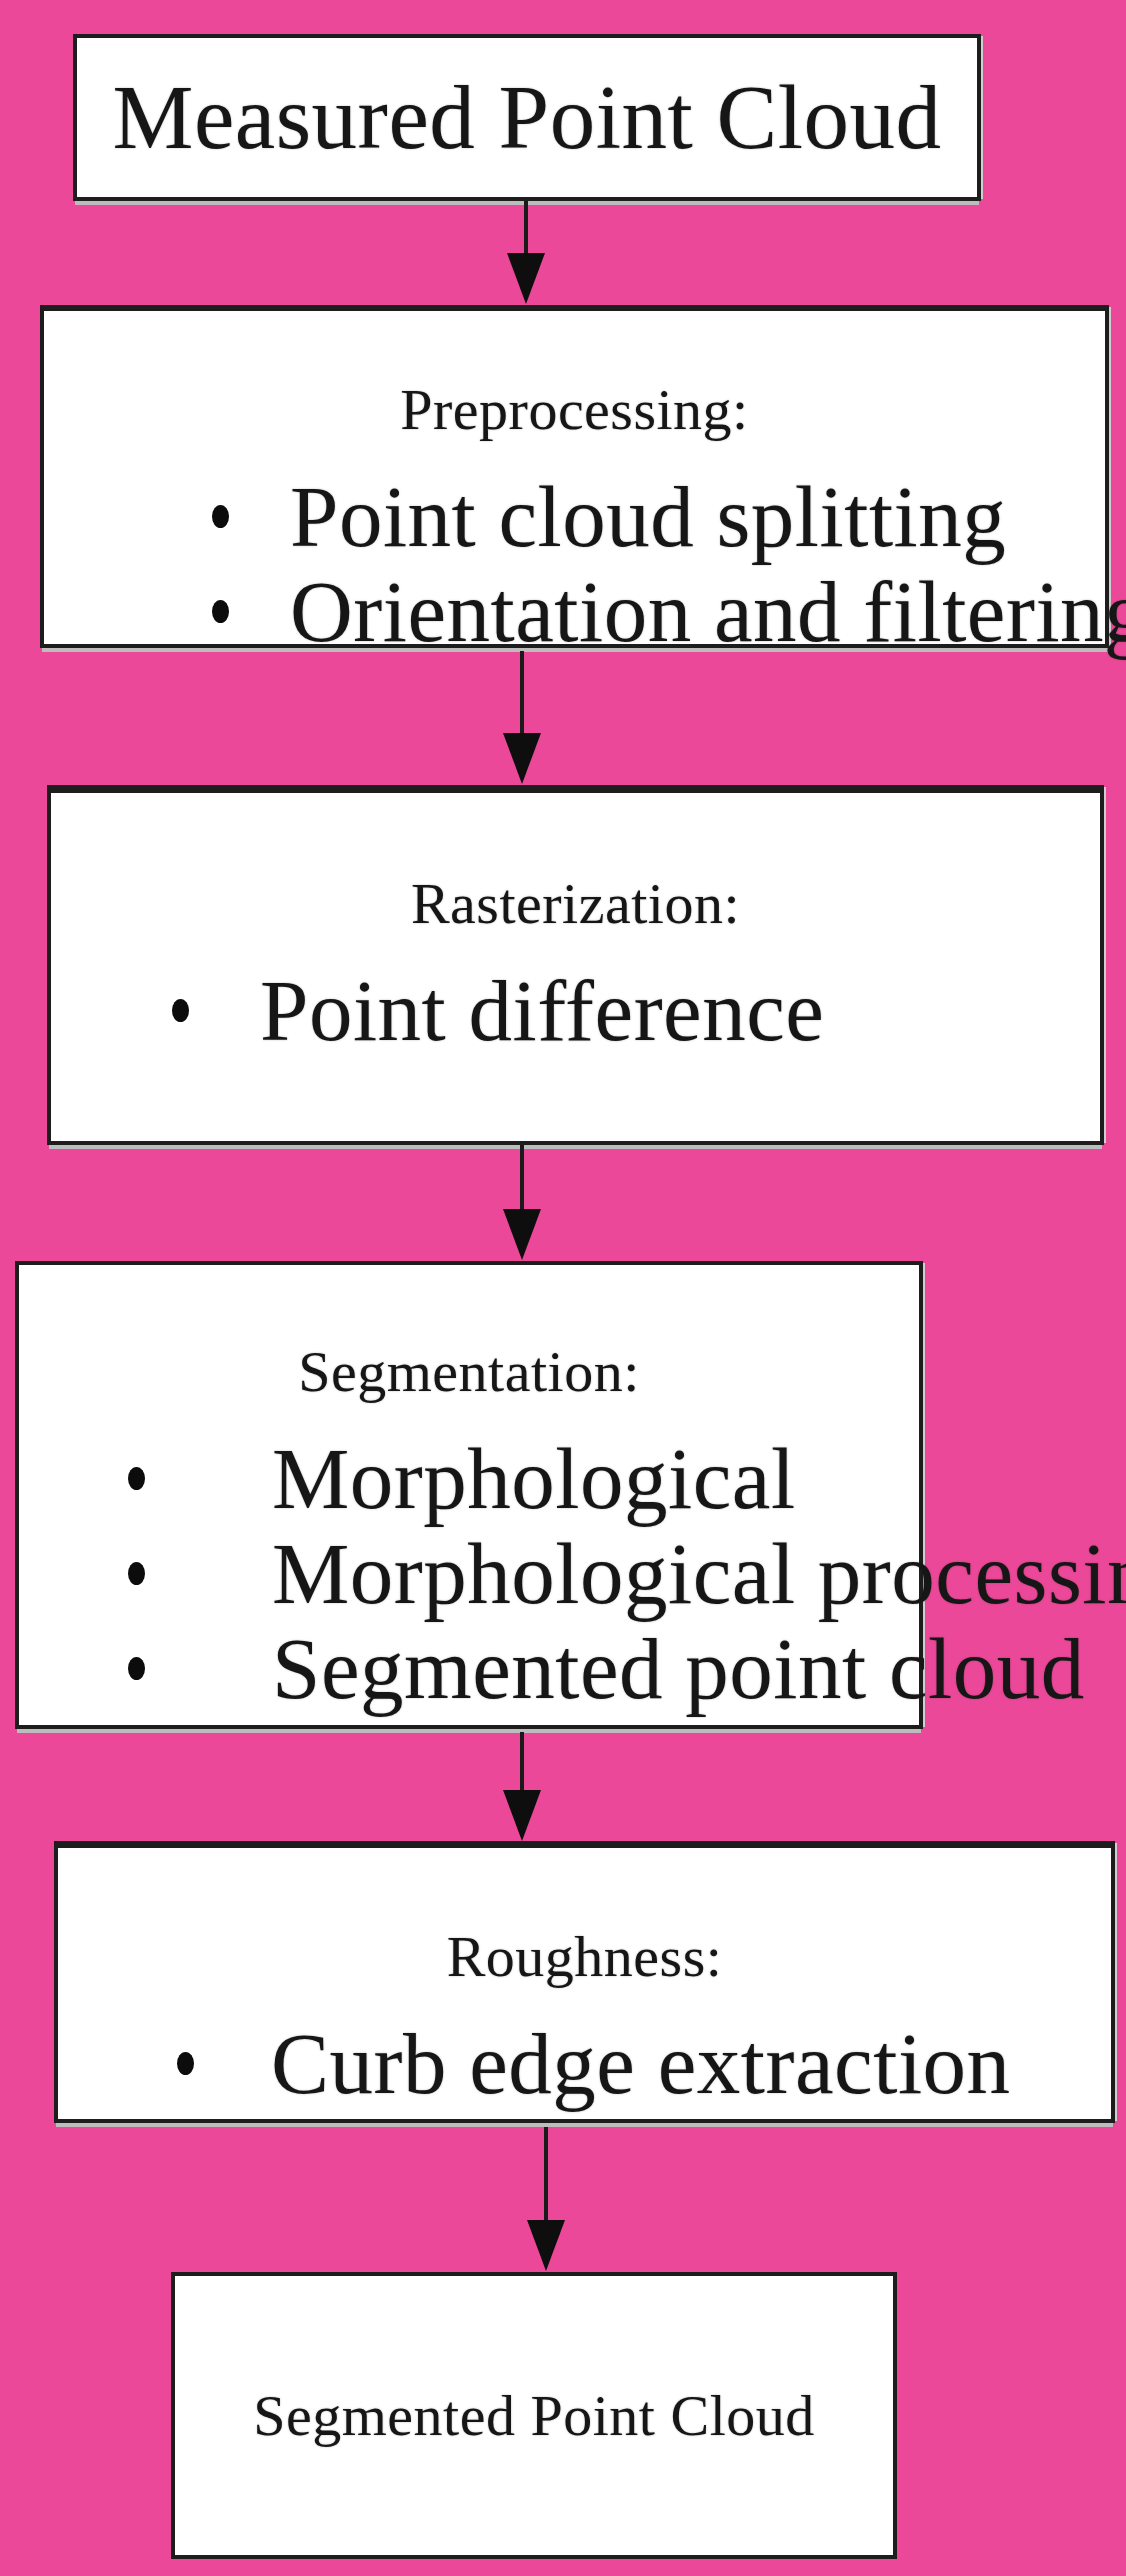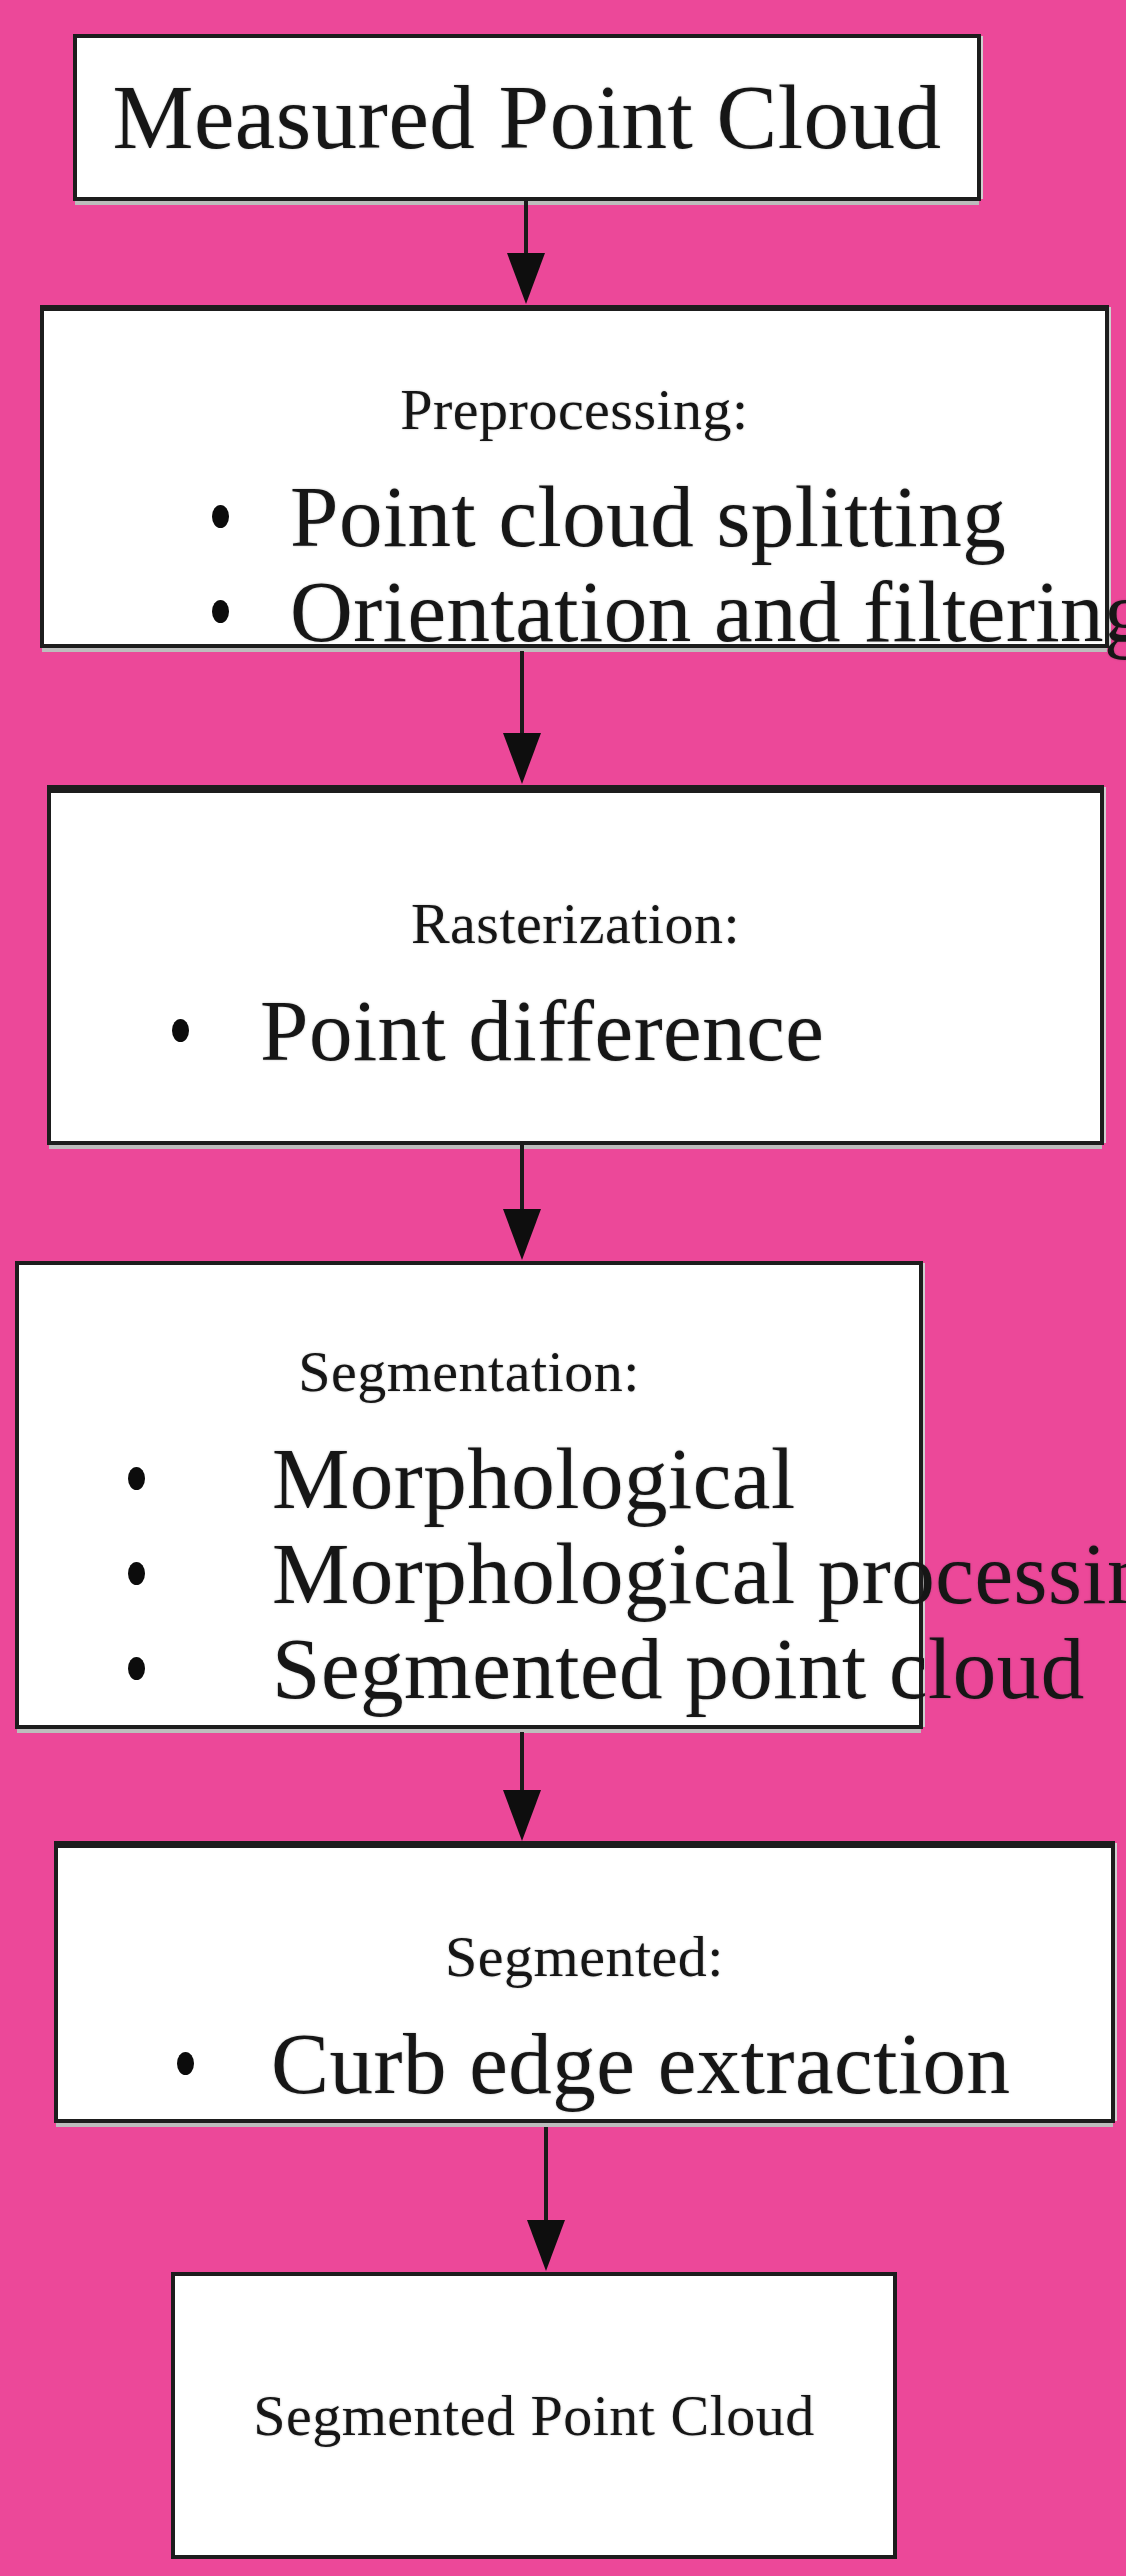--- a/index.html
+++ b/index.html
@@ -56,21 +56,21 @@
     background:#0c0c0c;
   }
   
   .n1{left:73px;top:34px;width:908px;height:167px;}
   .n1 .title{font-size:91px;}
   
   .n2{left:40px;top:305px;width:1069px;height:343px;border-top-width:6px;padding-top:51px;}
   .n2 ul{margin-left:168px;}
   .n2 .dot{margin-right:61px;}
   
-  .n3{left:47px;top:785px;width:1057px;height:360px;border-top-width:8px;padding-top:83px;}
+  .n3{left:47px;top:785px;width:1057px;height:360px;border-top-width:8px;padding-top:63px;}
   .n3 ul{margin-left:121px;}
   .n3 .dot{margin-right:71px;}
   
   .n4{left:15px;top:1261px;width:908px;height:468px;padding-top:59px;}
   .n4 ul{margin-left:109px;}
   .n4 .dot{margin-right:127px;}
   
   .n5{left:54px;top:1841px;width:1061px;height:282px;border-top-width:7px;padding-top:61px;}
   .n5 ul{margin-left:119px;}
   .n5 .dot{margin-right:77px;}
@@ -159,21 +159,21 @@
       <li>
         <span class="dot"></span>
         <span>Segmented point cloud</span>
       </li>
     </ul>
   </div>
 
   <div class="arrow a4"></div>
 
   <div class="node n5">
-    <div class="title">Segmented:</div>
+    <div class="title">Roughness:</div>
     <ul>
       <li>
         <span class="dot"></span>
         <span>Curb edge extraction</span>
       </li>
     </ul>
   </div>
 
   <div class="arrow a5"></div>
 

